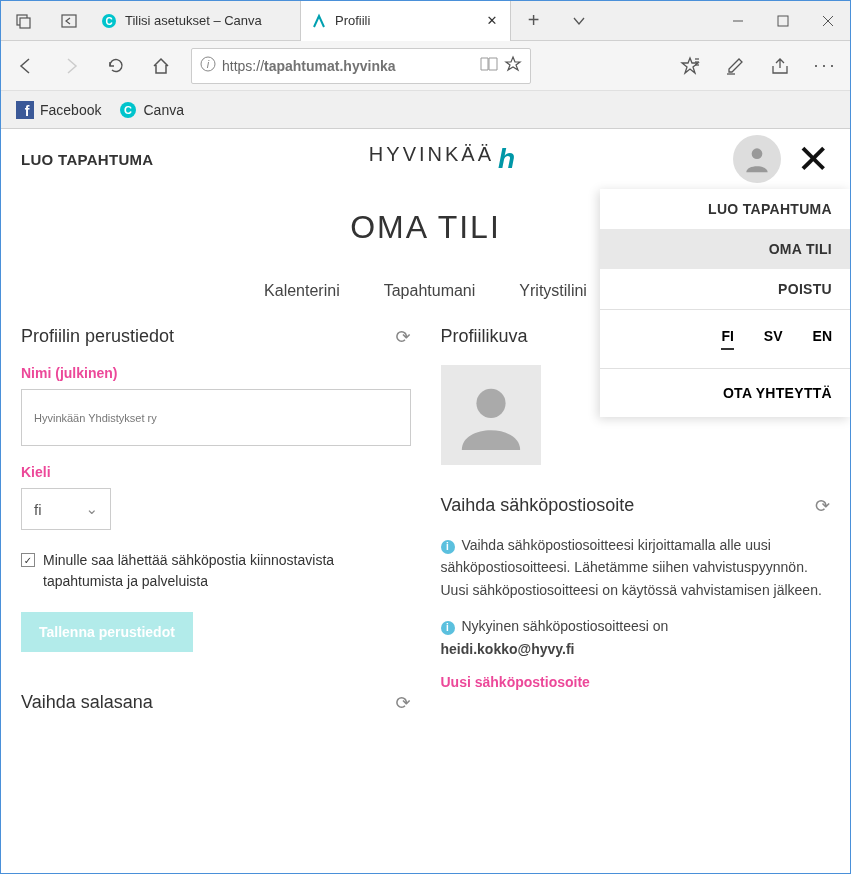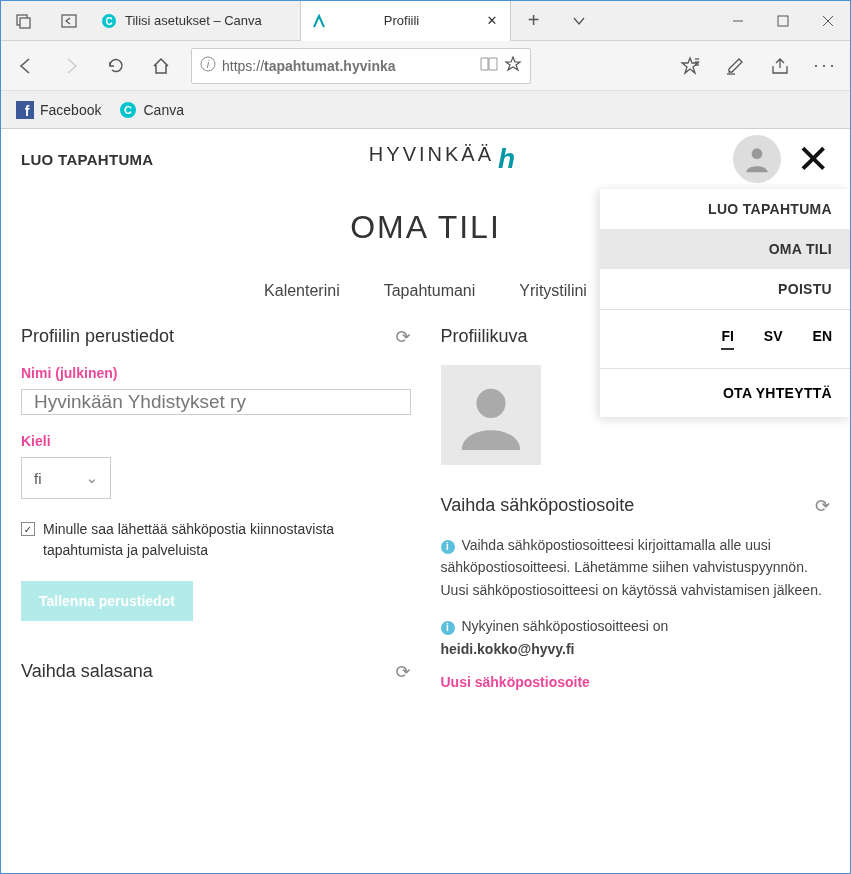--- a/index.html
+++ b/index.html
@@ -41,21 +41,21 @@
 
 .tabs { display: flex; justify-content: center; gap: 40px; font-size: 16px; color: #444; margin-bottom: 20px; align-items: center; }
 .tab-item { padding: 6px 2px; cursor: pointer; }
 
 .content { display: flex; padding: 0 20px; gap: 30px; }
 .col { flex: 1; }
 .section-title { font-size: 18px; font-weight: 400; color: #333; margin-bottom: 18px; }
 .refresh { float: right; color: #888; }
 
 .field-label { font-size: 14px; font-weight: 600; color: #ec4899; margin-bottom: 8px; }
-.text-input { width: 100%; height: 26px; border: 1px solid #ccc; padding: 0 12px; font-size: 19px; color: #777; margin-bottom: 18px; }
+.text-input { width: 100%; height: 57px; border: 1px solid #ccc; padding: 0 12px; font-size: 11px; color: #777; margin-bottom: 18px; }
 .select-box { width: 90px; height: 42px; border: 1px solid #ccc; display: flex; align-items: center; justify-content: space-between; padding: 0 12px; font-size: 15px; color: #555; margin-bottom: 20px; }
 .chev { color: #888; }
 
 .checkbox-row { display: flex; align-items: flex-start; gap: 8px; font-size: 14px; color: #333; margin-bottom: 20px; line-height: 1.5; }
 .checkbox { width: 14px; height: 14px; border: 1px solid #888; margin-top: 3px; flex-shrink: 0; display: flex; align-items: center; justify-content: center; font-size: 10px; }
 
 .btn-primary { background: #b2ebea; color: #fff; border: none; padding: 12px 18px; font-size: 14px; font-weight: 700; cursor: pointer; }
 
 .profile-pic { width: 100px; height: 100px; background: #e8e8e8; display: flex; align-items: center; justify-content: center; margin-bottom: 30px; }
 .profile-pic svg { width: 70px; height: 70px; fill: #aaa; }
@@ -97,21 +97,21 @@
         </svg>
       </span>
     <span style="overflow:hidden;white-space:nowrap;">Tilisi asetukset – Canva</span>
   </div>
   <div class="tab active" style="width:210px;">
     <span class="tab-favicon">
         <svg width="16" height="16">
           <path d="M3 14 L8 3 L13 14" fill="none" stroke="#00a0b0" stroke-width="2"></path>
         </svg>
       </span>
-    <span style="flex:1;text-align:center;">Profiili</span>
+    <span style="flex:1;">Profiili</span>
     <span class="tab-close">✕</span>
   </div>
   <div class="titlebar-btn" style="font-size:20px;">+</div>
   <div class="titlebar-btn">
     <svg width="14" height="10">
         <path d="M2 2 L7 8 L12 2" fill="none" stroke="#555" stroke-width="1.3"></path>
       </svg>
   </div>
   <div class="win-controls">
     <div class="win-btn">

